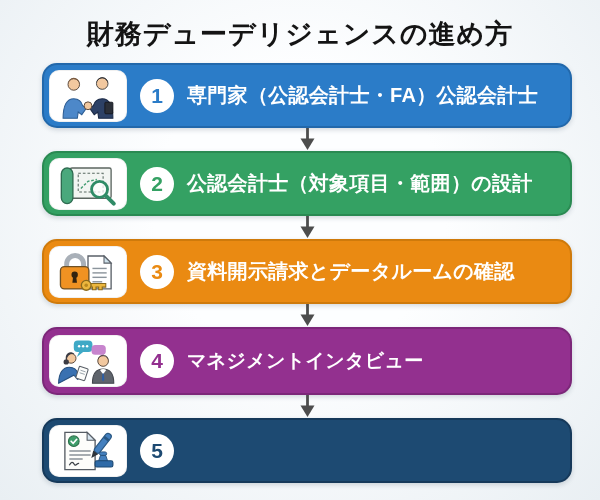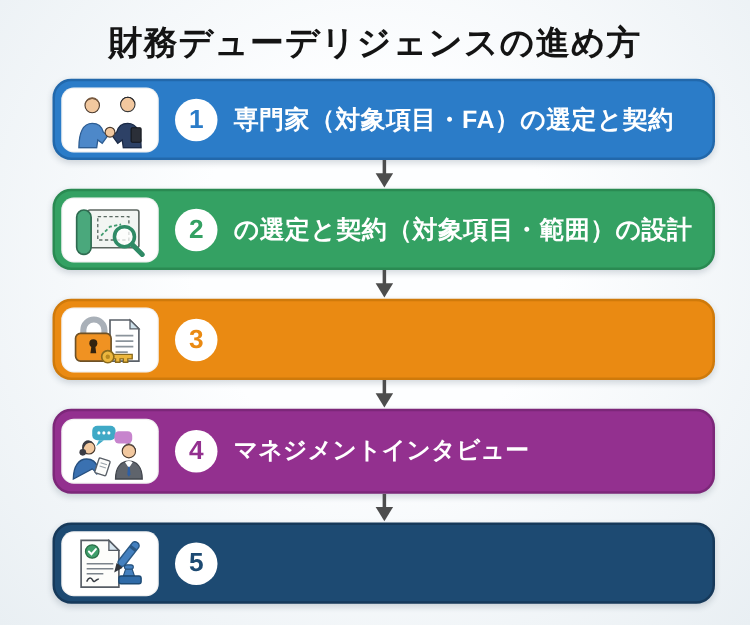--- a/index.html
+++ b/index.html
@@ -68,21 +68,21 @@
           <path d="M64 50 c0-14-4-22-12-22 c-6 0-9 4-10 8 l-4 3 5 7 4-3 1 7z" fill="#2d4166" stroke="#1b2a46" stroke-width="1.2"></path>
           <rect x="55" y="32" width="9" height="13" rx="1" fill="#2b2f38" stroke="#14171d"></rect>
           <circle cx="20" cy="12" r="6.5" fill="#f2c89f" stroke="#4a3a2e" stroke-width="1"></circle>
           <path d="M13.5 11 a6.5 6.5 0 0 1 13 0 c-2-4-4-5-6.5-5 s-5 1-6.5 5z" fill="#7a5b40"></path>
           <circle cx="52" cy="11" r="6.5" fill="#f2c89f" stroke="#3a3a3a" stroke-width="1"></circle>
           <path d="M45.5 10.5 a6.5 6.5 0 0 1 13 0 c-2-4.5-4-5.5-6.5-5.5 s-5 1-6.5 5.5z" fill="#26262b"></path>
           <circle cx="36" cy="36" r="4.4" fill="#f2c89f" stroke="#4a3a2e" stroke-width="1"></circle>
         </svg>
       </div>
       <div class="num" style="color: rgb(43, 124, 200);">1</div>
-      <div class="label">専門家（対象項目・FA）の選定と契約</div>
+      <div class="label">専門家（公認会計士・FA）公認会計士</div>
     </div>
 
     <div class="arrow-gap">
       <svg width="17" height="23" viewBox="0 0 17 23">
         <line x1="8.5" y1="0" x2="8.5" y2="12" stroke="#4d4d4d" stroke-width="2.8"></line>
         <path d="M1.5 10.5 h14 L8.5 22z" fill="#4d4d4d"></path>
       </svg>
     </div>
 
     <div class="step" style="background-color: rgb(52, 161, 99); border-color: rgb(42, 138, 82);">
@@ -90,21 +90,21 @@
         <svg width="64" height="46" viewBox="0 0 72 50">
           <rect x="16" y="7" width="46" height="34" rx="2" fill="#f2f5f2" stroke="#5c6660" stroke-width="1.5"></rect>
           <rect x="6" y="7" width="13" height="40" rx="6.5" fill="#4aa87c" stroke="#2e6b50" stroke-width="1.5"></rect>
           <rect x="25" y="13" width="28" height="21" fill="none" stroke="#5a6a62" stroke-width="1.2" stroke-dasharray="3 2.2"></rect>
           <path d="M28 30 l8 -8 10 -2" fill="none" stroke="#3f9b6f" stroke-width="1.6" stroke-dasharray="3 2"></path>
           <circle cx="49" cy="31" r="9" fill="rgba(255,255,255,0.75)" stroke="#2f8b66" stroke-width="3.2"></circle>
           <line x1="56" y1="38" x2="65" y2="47" stroke="#2f8b66" stroke-width="4.5" stroke-linecap="round"></line>
         </svg>
       </div>
       <div class="num" style="color: rgb(52, 161, 99);">2</div>
-      <div class="label">の選定と契約（対象項目・範囲）の設計</div>
+      <div class="label">公認会計士（対象項目・範囲）の設計</div>
     </div>
 
     <div class="arrow-gap">
       <svg width="17" height="23" viewBox="0 0 17 23">
         <line x1="8.5" y1="0" x2="8.5" y2="12" stroke="#4d4d4d" stroke-width="2.8"></line>
         <path d="M1.5 10.5 h14 L8.5 22z" fill="#4d4d4d"></path>
       </svg>
     </div>
 
     <div class="step" style="background-color: rgb(234, 138, 18); border-color: rgb(207, 122, 11);">
@@ -121,20 +121,21 @@
           <path d="M12 21 v-5 a9.5 9.5 0 0 1 19 0 v5" fill="none" stroke="#a9b0b8" stroke-width="5.5"></path>
           <rect x="5" y="19" width="32" height="25" rx="4.5" fill="#f09222" stroke="#6e5126" stroke-width="1.5"></rect>
           <circle cx="21" cy="28" r="3.6" fill="#33230f"></circle>
           <path d="M19.4 29 h3.2 l1 8 h-5.2z" fill="#33230f"></path>
           <path d="M38 38 h18 v4 h-4 v3 h-4 v-3 h-3 v3 h-4 v-3 h-3z" fill="#ecb73e" stroke="#8a6a1c" stroke-width="1.2"></path>
           <circle cx="34" cy="40" r="5.5" fill="#ecb73e" stroke="#8a6a1c" stroke-width="1.5"></circle>
           <circle cx="34" cy="40" r="2" fill="#b9881e"></circle>
         </svg>
       </div>
       <div class="num" style="color: rgb(234, 138, 18);">3</div>
+      <div class="label">資料開示請求とデータルームの確認</div>
     </div>
 
     <div class="arrow-gap">
       <svg width="17" height="23" viewBox="0 0 17 23">
         <line x1="8.5" y1="0" x2="8.5" y2="12" stroke="#4d4d4d" stroke-width="2.8"></line>
         <path d="M1.5 10.5 h14 L8.5 22z" fill="#4d4d4d"></path>
       </svg>
     </div>
 
     <div class="step tall" style="background-color: rgb(147, 48, 143); border-color: rgb(124, 39, 121);">

